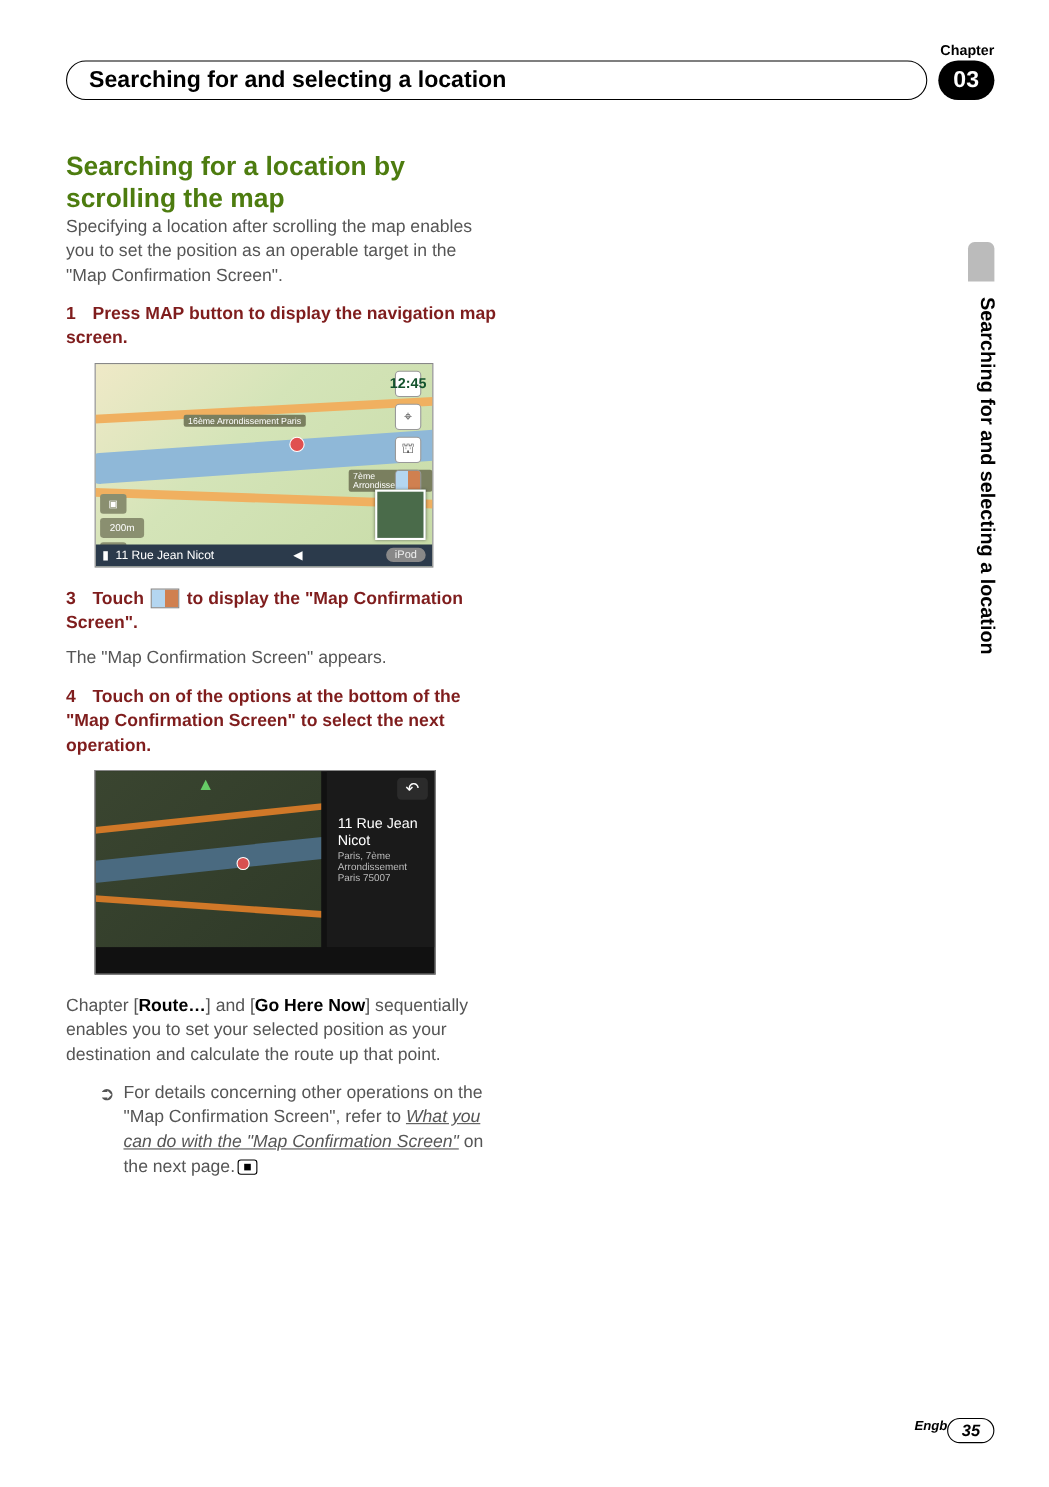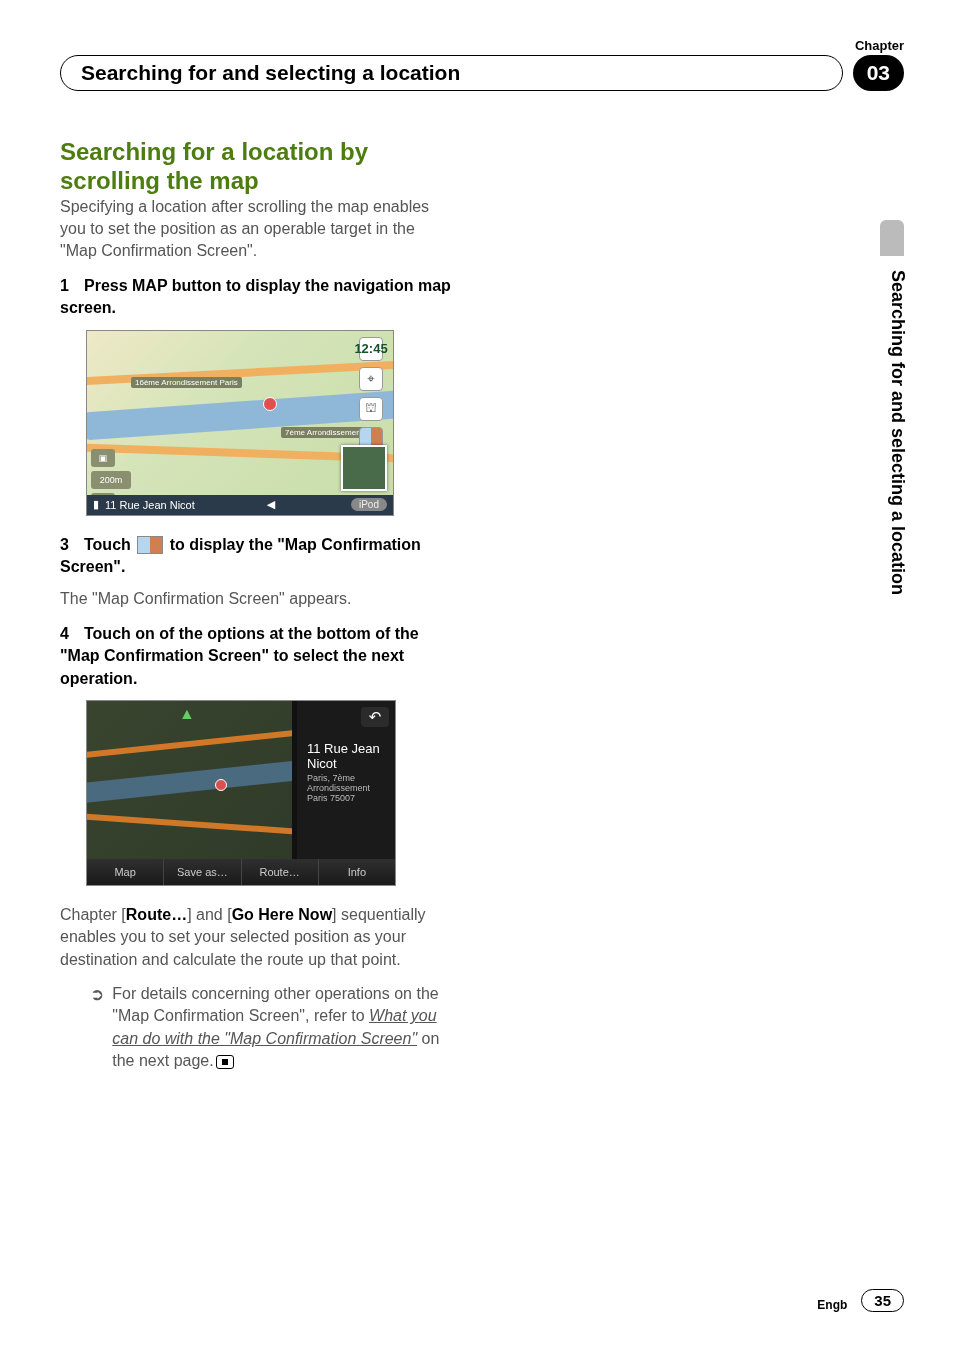--- a/index.html
+++ b/index.html
@@ -93,21 +93,21 @@
   .body-text {
     font-size: 16px;
     line-height: 1.4;
     color: #555;
     margin-bottom: 12px;
   }
   .step {
     font-size: 16px;
     line-height: 1.4;
     font-weight: bold;
-    color: #000000;
+    color: #7f1d1d;
     margin-bottom: 10px;
   }
   .step .num { display: inline-block; width: 24px; }
   .step-follow {
     font-size: 16px;
     line-height: 1.4;
     color: #555;
     margin-bottom: 12px;
   }
   .strong-inline { font-weight: bold; color: #000; }
@@ -155,21 +155,21 @@
     position: absolute; left: 0; right: 0; bottom: 0; height: 20px;
     background: #2b3a4b; color: #fff; font-size: 11px;
     display: flex; align-items: center; padding: 0 6px; gap: 6px;
   }
   .map-shot .bottom-bar .ipod {
     margin-left: auto; background: #888; border-radius: 8px; padding: 1px 8px;
     font-size: 10px; color: #eee;
   }
   .map-shot .label-pill {
     position: absolute; background: #7a7f5f; color: #fff; font-size: 8px;
-    padding: 1px 4px; border-radius: 2px;
+    padding: 1px 4px; border-radius: 2px; margin-left: 36px;
   }
   .map-shot .flag {
     position: absolute; width: 14px; height: 14px; background: #e05050;
     border: 1px solid #fff; border-radius: 50%;
   }
   .icon-inline {
     display: inline-block; width: 26px; height: 18px; vertical-align: middle;
     background: linear-gradient(90deg, #b4d6f0 0 50%, #d08050 50% 100%);
     border: 1px solid #888; margin: 0 2px;
   }
@@ -223,21 +223,21 @@
   .end-mark {
     display: inline-block; width: 18px; height: 14px; border: 1.5px solid #000;
     border-radius: 3px; vertical-align: middle; position: relative; margin-left: 2px;
   }
   .end-mark::after {
     content: ""; position: absolute; top: 3px; left: 5px; width: 6px; height: 6px;
     background: #000;
   }
   .footer {
     position: absolute; bottom: 40px; right: 50px;
-    display: flex; align-items: flex-end; gap: 14px;
+    display: flex; align-items: flex-start; gap: 0; font-style: italic;
   }
   .engb { font-size: 12px; font-weight: bold; }
   .page-pill {
     border: 1.5px solid #000; border-radius: 14px; padding: 2px 12px;
     font-size: 15px; font-weight: bold;
   }
 </style>
 </head>
 <body>
 
@@ -307,26 +307,20 @@
       <div class="rd-orange" style="top:120px; transform:rotate(4deg);"></div>
       <div class="river2"></div>
       <div class="flag2"></div>
     </div>
     <div class="info">
       <div class="back">↶</div>
       <div style="height:30px"></div>
       <div style="font-size:13px;">11 Rue Jean Nicot</div>
       <div style="font-size:9px; color:#bbb; margin-top:2px;">Paris, 7ème Arrondissement Paris 75007</div>
     </div>
-    <div class="bottom">
-      <div class="btn">Map</div>
-      <div class="btn">Save as…</div>
-      <div class="btn">Route…</div>
-      <div class="btn">Info</div>
-    </div>
   </div>
 
   <div class="body-text">
     <span>Chapter [</span><span class="strong-inline">Route…</span><span>] and [</span><span class="strong-inline">Go Here Now</span><span>] sequentially enables you to set your selected position as your destination and calculate the route up that point.</span>
   </div>
 
   <div class="bullet-row">
     <div class="arrow">➲</div>
     <div>
       <span>For details concerning other operations on the "Map Confirmation Screen", refer to </span><span class="italic">What you can do with the "Map Confirmation Screen"</span><span> on the next page.</span><span class="end-mark"></span>

